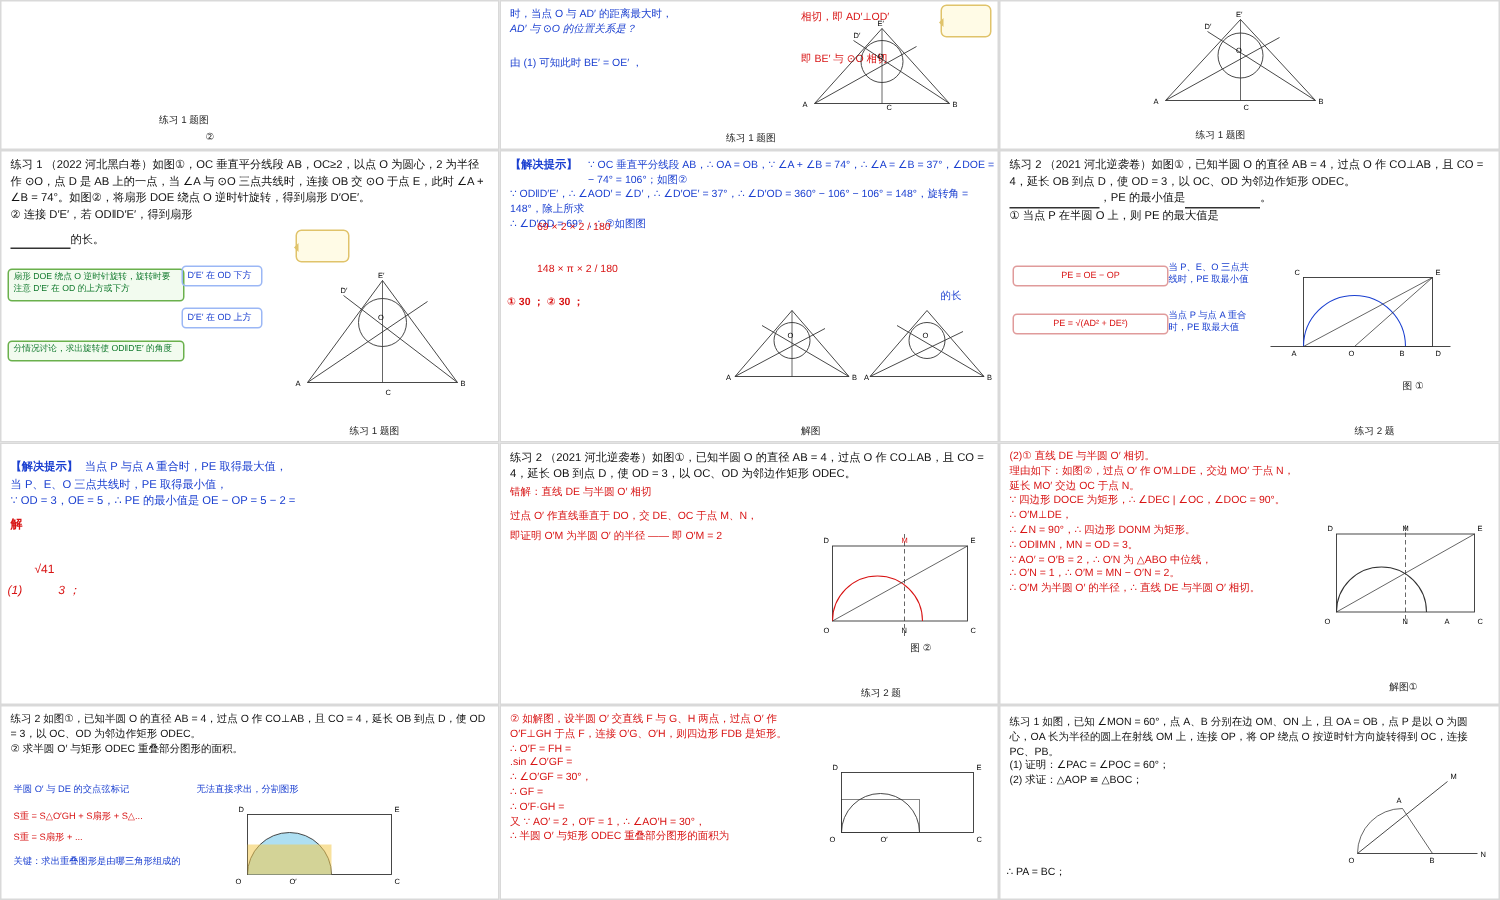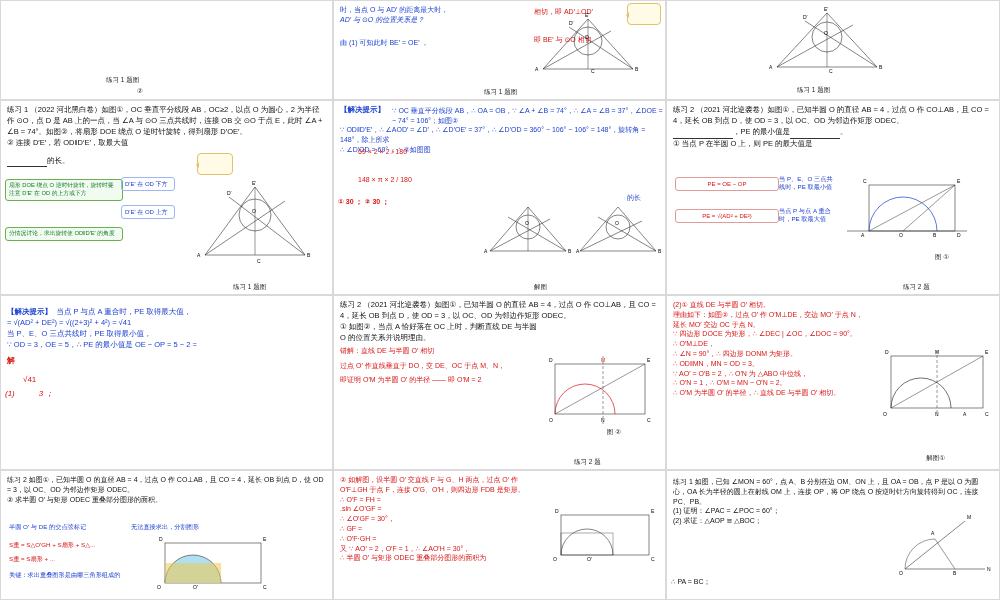--- a/index.html
+++ b/index.html
@@ -75,21 +75,21 @@
         <text x="57" y="28" font-size="5">O</text>
         <text x="36" y="12" font-size="5">D′</text>
         <text x="62" y="66" font-size="5">C</text>
       </svg>
     </div>
     <div style="position:absolute;left:130px;bottom:4px;" class="cap">练习 1 题图</div>
   </div>
 
   <div class="cell">
     <div class="t75 black" style="width:318px">练习 1 （2022 河北黑白卷）如图①，OC 垂直平分线段 AB，OC≥2，以点 O 为圆心，2 为半径作 ⊙O，点 D 是 AB 上的一点，当 ∠A 与 ⊙O 三点共线时，连接 OB 交 ⊙O 于点 E，此时 ∠A + ∠B = 74°。如图②，将扇形 DOE 绕点 O 逆时针旋转，得到扇形 D′OE′。</div>
-    <div class="t75 black" style="width:318px">② 连接 D′E′，若 OD‖D′E′，取最大值</div>
+    <div class="t75 black" style="width:318px">② 连接 D′E′，若 OD‖D′E′，得到扇形</div>
     <div class="t75 black" style="display:inline-block;"><span class="uline">&nbsp;</span><span>的长。</span></div>
 
     <div class="greenbox" style="position:absolute;left:4px;top:78px;width:110px;">扇形 DOE 绕点 O 逆时针旋转，旋转时要注意 D′E′ 在 OD 的上方或下方</div>
     <div class="greenbox" style="position:absolute;left:4px;top:126px;width:110px;">分情况讨论，求出旋转使 OD‖D′E′ 的角度</div>
     <div class="bluebox" style="position:absolute;left:120px;top:76px;width:46px;">D′E′ 在 OD 下方</div>
     <div class="bluebox" style="position:absolute;left:120px;top:104px;width:46px;">D′E′ 在 OD 上方</div>
     <div class="bubble" style="left:196px;top:52px;width:28px;height:16px;"></div>
 
     <div class="fig" style="left:196px;top:72px;">
       <svg width="120" height="96" viewBox="0 0 120 96">
@@ -173,31 +173,29 @@
         <text x="86" y="72" font-size="5">B</text>
       </svg>
     </div>
     <div style="position:absolute;left:268px;top:152px;" class="cap">图 ①</div>
     <div style="position:absolute;left:236px;bottom:2px;" class="cap">练习 2 题</div>
   </div>
 
   <div class="cell">
     <div class="t75 blue" style="font-weight:bold;display:inline">【解决提示】</div>
     <span class="t75 blue">当点 P 与点 A 重合时，PE 取得最大值，</span>
-    <div class="t75 blue" style="width:318px">= √(AD² + DE²) = √((2+3)² + 4²) = √41</div>
     <div class="t75 blue" style="width:318px">当 P、E、O 三点共线时，PE 取得最小值，</div>
     <div class="t75 blue" style="width:318px">∵ OD = 3，OE = 5，∴ PE 的最小值是 OE − OP = 5 − 2 =</div>
     <div class="t8 red" style="margin-top:4px;font-weight:bold">解</div>
     <div class="t8 red" style="position:absolute;left:22px;top:78px;">√41</div>
     <div class="t8 red" style="position:absolute;left:4px;top:92px;font-style:italic;">(1)　　　3 ；</div>
   </div>
 
   <div class="cell">
     <div class="t75 black" style="width:318px">练习 2 （2021 河北逆袭卷）如图①，已知半圆 O 的直径 AB = 4，过点 O 作 CO⊥AB，且 CO = 4，延长 OB 到点 D，使 OD = 3，以 OC、OD 为邻边作矩形 ODEC。</div>
-    <div class="t75 black" style="width:200px">① 如图②，当点 A 恰好落在 OC 上时，判断直线 DE 与半圆 O 的位置关系并说明理由。</div>
     <div class="t7 red" style="margin-top:2px;width:200px">错解：直线 DE 与半圆 O′ 相切</div>
     <div class="t7 red" style="margin-top:6px;width:200px">过点 O′ 作直线垂直于 DO，交 DE、OC 于点 M、N，</div>
     <div class="t7 red" style="margin-top:4px;width:200px">即证明 O′M 为半圆 O′ 的半径 —— 即 O′M = 2</div>
 
     <div class="fig" style="right:6px;top:58px;">
       <svg width="116" height="76" viewBox="0 0 116 76">
         <rect x="12" y="10" width="90" height="50" fill="none" stroke="#333" stroke-width="0.6"></rect>
         <path d="M12 60 A30 30 0 0 1 72 60" fill="none" stroke="#d81414" stroke-width="0.7"></path>
         <path d="M60 2 L60 70" stroke="#333" stroke-width="0.5" stroke-dasharray="3,2"></path>
         <path d="M12 60 L102 10" stroke="#333" stroke-width="0.5"></path>

